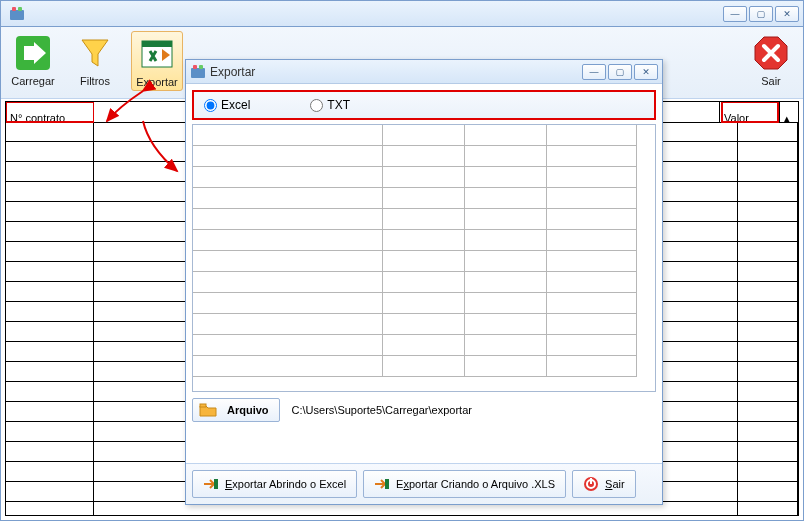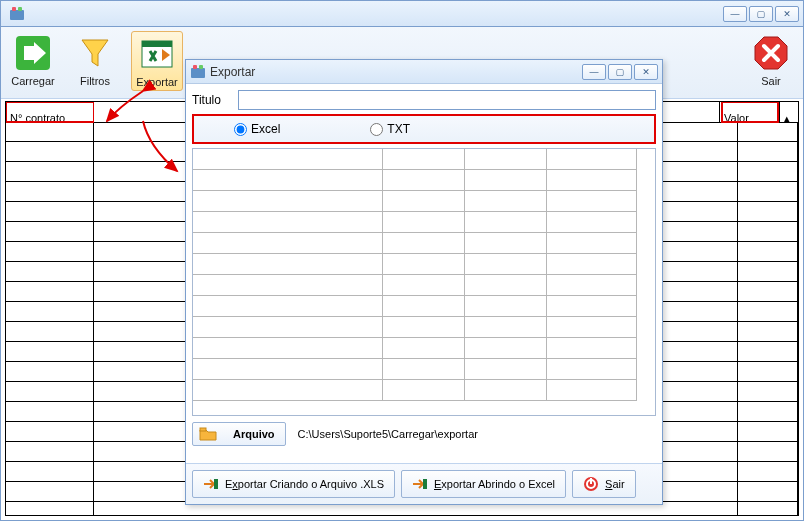--- a/index.html
+++ b/index.html
@@ -49,36 +49,36 @@
 .export-titlebar { height: 24px; background: linear-gradient(#eaf3fd,#d6e6f8); border-bottom: 1px solid #b5cbe6; display: flex; align-items: center; justify-content: space-between; padding: 0 4px; }
 .export-titlebar .etb-left { display: flex; align-items: center; gap: 4px; }
 .export-title { font-size: 12px; color: #333; }
 
 .export-body { padding: 6px; position: relative; }
 .titulo-row { display: flex; align-items: center; gap: 6px; margin-bottom: 4px; }
 .titulo-row label { width: 40px; font-size: 12px; }
 .titulo-input { flex: 1; height: 20px; border: 1px solid #7b9ecd; padding: 0 4px; font-size: 12px; }
 
 .format-row { display: flex; align-items: center; gap: 60px; padding: 6px 10px; border: 2px solid #e00000; background: linear-gradient(#f6f9fe,#ebf2fa); margin-bottom: 4px; }
-.format-row label { display: flex; align-items: center; gap: 4px; font-size: 12px; cursor: pointer; margin-left: 30px; }
+.format-row label { display: flex; align-items: center; gap: 4px; font-size: 12px; cursor: pointer; }
 
 .inner-grid { border: 1px solid #a7b9d3; height: 268px; overflow-y: scroll; background: #fff; }
 .ig-row { display: flex; height: 21px; }
 .ig-cell { border-right: 1px solid #b6b6b6; border-bottom: 1px solid #b6b6b6; }
 .ig-cell.ic1 { width: 190px; }
 .ig-cell.ic2 { width: 82px; }
 .ig-cell.ic3 { width: 82px; }
 .ig-cell.ic4 { width: 90px; }
 .inner-grid::-webkit-scrollbar { width: 17px; }
 .inner-grid::-webkit-scrollbar-track { background: #f0f0f0; }
 .inner-grid::-webkit-scrollbar-thumb { background: #cdcdcd; }
 .inner-grid::-webkit-scrollbar-button { background: #e8e8e8; height: 17px; }
 
 .arquivo-row { display: flex; align-items: center; gap: 8px; margin-top: 6px; }
-.arquivo-btn { height: 24px; padding: 0 10px 0 6px; display: flex; align-items: center; gap: 16px; background: linear-gradient(#fefefe,#e9f1fb); border: 1px solid #9ab3d6; border-radius: 2px; font-size: 11px; font-weight: bold; cursor: pointer; }
+.arquivo-btn { height: 24px; padding: 0 10px 0 6px; display: flex; align-items: center; gap: 10px; background: linear-gradient(#fefefe,#e9f1fb); border: 1px solid #9ab3d6; border-radius: 2px; font-size: 11px; font-weight: bold; cursor: pointer; }
 .arquivo-path { flex: 1; font-size: 11px; padding-left: 4px; }
 
 .export-footer { border-top: 1px solid #c0d4ee; padding: 6px; display: flex; gap: 6px; background: linear-gradient(#f6f9fe,#ebf2fa); position: absolute; bottom: 0; left: 0; right: 0; }
 .footer-btn { height: 28px; padding: 0 10px; display: flex; align-items: center; gap: 6px; background: linear-gradient(#fefefe,#e9f1fb); border: 1px solid #9ab3d6; border-radius: 2px; font-size: 11px; cursor: pointer; }
 .footer-btn .u { text-decoration: underline; }
 
 
 .arrow-svg { position: absolute; z-index: 5; pointer-events: none; }
 
 
@@ -285,24 +285,20 @@
         <span class="export-title">Exportar</span>
       </div>
       <div class="win-controls">
         <div class="win-btn">—</div>
         <div class="win-btn">▢</div>
         <div class="win-btn">✕</div>
       </div>
     </div>
 
     <div class="export-body">
-      <div class="titulo-row">
-        <label>Titulo</label>
-        <input type="text" class="titulo-input" value="" style="">
-      </div>
 
       <div class="format-row">
         <label>
           <input type="radio" name="fmt" checked="" style="">
           <span>Excel</span>
         </label>
         <label>
           <input type="radio" name="fmt" style="">
           <span>TXT</span>
         </label>
@@ -398,30 +394,30 @@
     </div>
 
     <div class="export-footer">
       <button class="footer-btn">
         <span>
           <svg width="16" height="14">
               <path d="M1 7 L10 7 M7 3 L11 7 L7 11" stroke="#e07b1a" stroke-width="2" fill="none"></path>
               <rect x="11" y="2" width="4" height="10" fill="#1a7b3a"></rect>
             </svg>
         </span>
-        <span>E<span class="u">x</span><span>portar Criando o Arquivo .XLS</span></span>
+        <span><span class="u">E</span><span>xportar Abrindo o Excel</span></span>
       </button>
       <button class="footer-btn">
         <span>
           <svg width="16" height="14">
               <path d="M1 7 L10 7 M7 3 L11 7 L7 11" stroke="#e07b1a" stroke-width="2" fill="none"></path>
               <rect x="11" y="2" width="4" height="10" fill="#1a7b3a"></rect>
             </svg>
         </span>
-        <span><span class="u">E</span><span>xportar Abrindo o Excel</span></span>
+        <span>E<span class="u">x</span><span>portar Criando o Arquivo .XLS</span></span>
       </button>
       <button class="footer-btn">
         <span>
           <svg width="16" height="16">
               <circle cx="8" cy="8" r="7" fill="#e3342f"></circle>
               <circle cx="8" cy="8" r="4" fill="none" stroke="#fff" stroke-width="2"></circle>
               <rect x="7" y="2" width="2" height="6" fill="#fff"></rect>
             </svg>
         </span>
         <span><span class="u">S</span><span>air</span></span>

